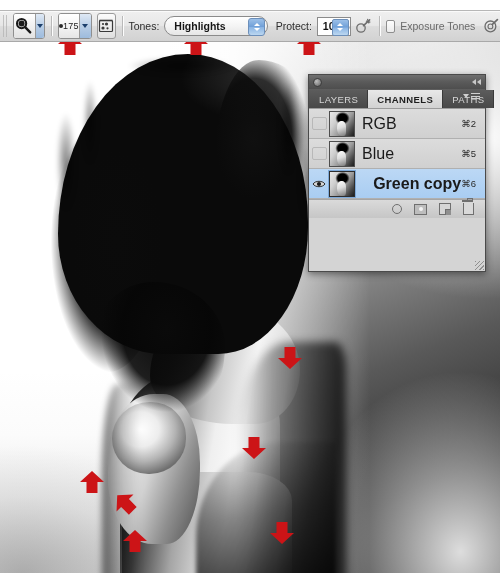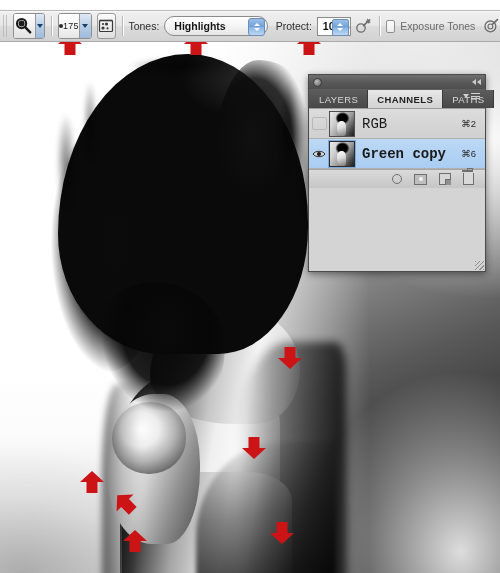--- a/index.html
+++ b/index.html
@@ -290,20 +290,21 @@
     border-top:1px solid #9b9b9b;
   }
   .ch-row{
     height:30px;display:flex;align-items:center;
     border-bottom:1px solid #b0b0b0;
     background:linear-gradient(to bottom,#dcdcdc,#d0d0d0);
     box-sizing:border-box;
   }
   .ch-row.selected{
     background:linear-gradient(to bottom,#bcd8f5,#a9cdf2);
+    text-align:right;
   }
   .ch-eye{
     width:20px;height:30px;display:flex;align-items:center;justify-content:center;
   }
   .ch-eye .eyebox{
     width:13px;height:11px;border:1px solid #b8b8b8;background:transparent;
     border-radius:2px;
   }
   .ch-thumb{
     width:24px;height:24px;border:1px solid #4e4e4e;margin-right:7px;
@@ -316,21 +317,21 @@
       radial-gradient(ellipse 10px 9px at 52% 26%, #000 0%, #000 48%, rgba(0,0,0,0) 72%),
       radial-gradient(ellipse 5px 7px at 44% 52%, #ffffff 0%, rgba(255,255,255,0) 78%),
       linear-gradient(125deg,#e9e9e9 0%,#cfcfcf 30%,#9a9a9a 58%,#4a4a4a 82%,#1c1c1c 100%);
   }
   .thumb-art::after{
     content:"";position:absolute;left:7px;top:9px;width:9px;height:15px;
     background:linear-gradient(160deg,#ffffff 0%,#dcdcdc 45%,#7a7a7a 100%);
     border-radius:44% 40% 30% 50%;
   }
   .ch-name{
-    flex:1;font-size:14px;color:#1a1a1a;white-space:nowrap;font-family:Liberation Mono, monospace;
+    flex:1;font-size:16px;color:#1a1a1a;white-space:nowrap;
   }
   .ch-row.selected .ch-name{font-weight:bold;}
   .ch-key{
     font-size:9.5px;color:#2a2a2a;padding-right:9px;white-space:nowrap;
   }
   #panel-footer{
     height:19px;display:flex;align-items:center;justify-content:flex-end;
     gap:11px;padding-right:10px;box-sizing:border-box;
     background:linear-gradient(to bottom,#dadada,#c6c6c6);
     border-top:1px solid #a6a6a6;
@@ -549,20 +550,30 @@
         <div class="ch-row">
           <span class="ch-eye">
             <span class="eyebox"></span>
           </span>
           <span class="ch-thumb">
             <span class="thumb-art"></span>
           </span>
           <span class="ch-name">RGB</span>
           <span class="ch-key">⌘2</span>
         </div>
+        <div class="ch-row">
+          <span class="ch-eye">
+            <span class="eyebox"></span>
+          </span>
+          <span class="ch-thumb">
+            <span class="thumb-art"></span>
+          </span>
+          <span class="ch-name">Blue</span>
+          <span class="ch-key">⌘5</span>
+        </div>
         <div class="ch-row selected">
           <span class="ch-eye on">
             <svg width="14" height="10" viewBox="0 0 14 10">
               <path d="M1 5 C3.4 1.4 10.6 1.4 13 5 C10.6 8.6 3.4 8.6 1 5 Z" fill="#d7d7d7" stroke="#2a2a2a" stroke-width="1"></path>
               <circle cx="7" cy="5" r="2.1" fill="#1a1a1a"></circle>
             </svg>
           </span>
           <span class="ch-thumb">
             <span class="thumb-art"></span>
           </span>

